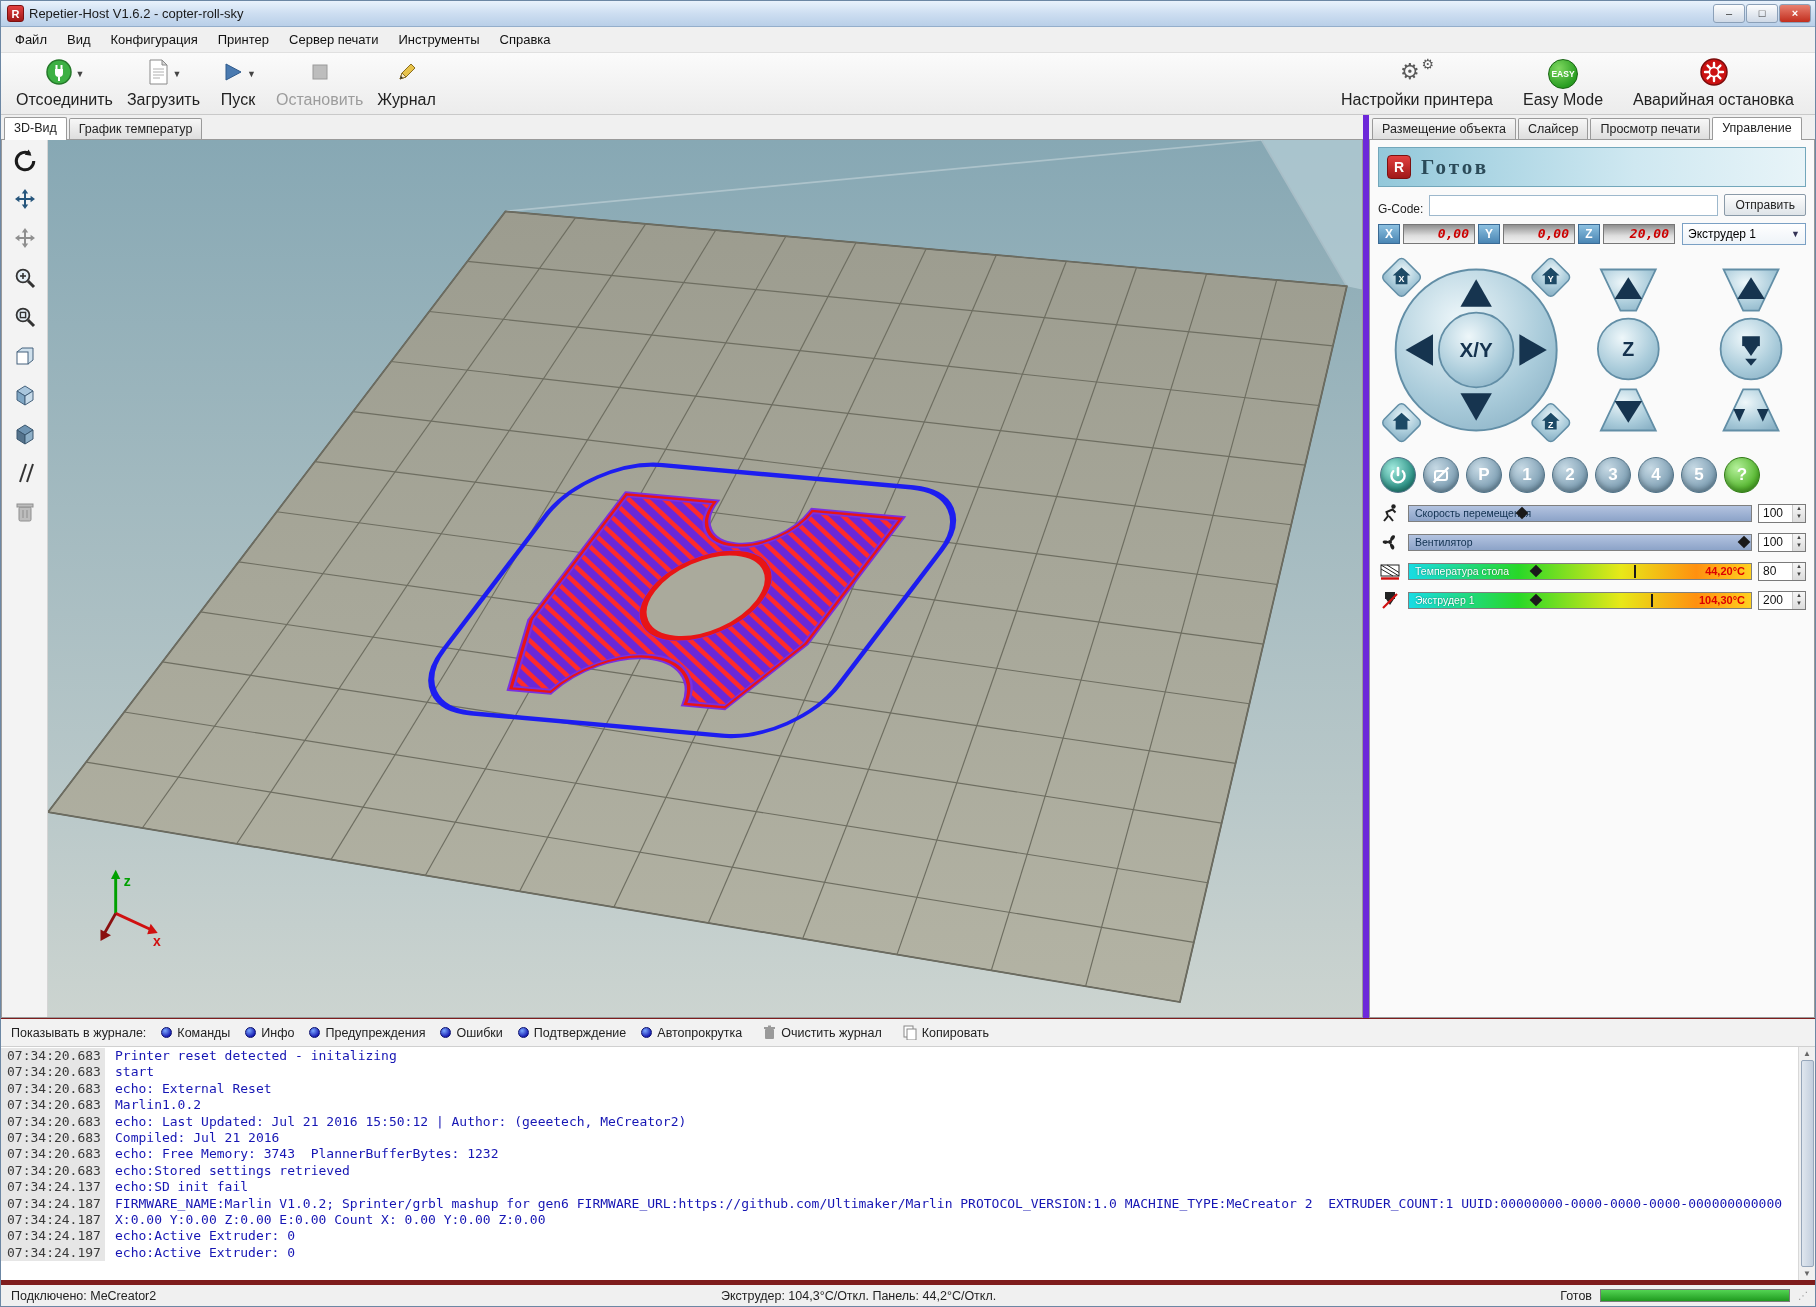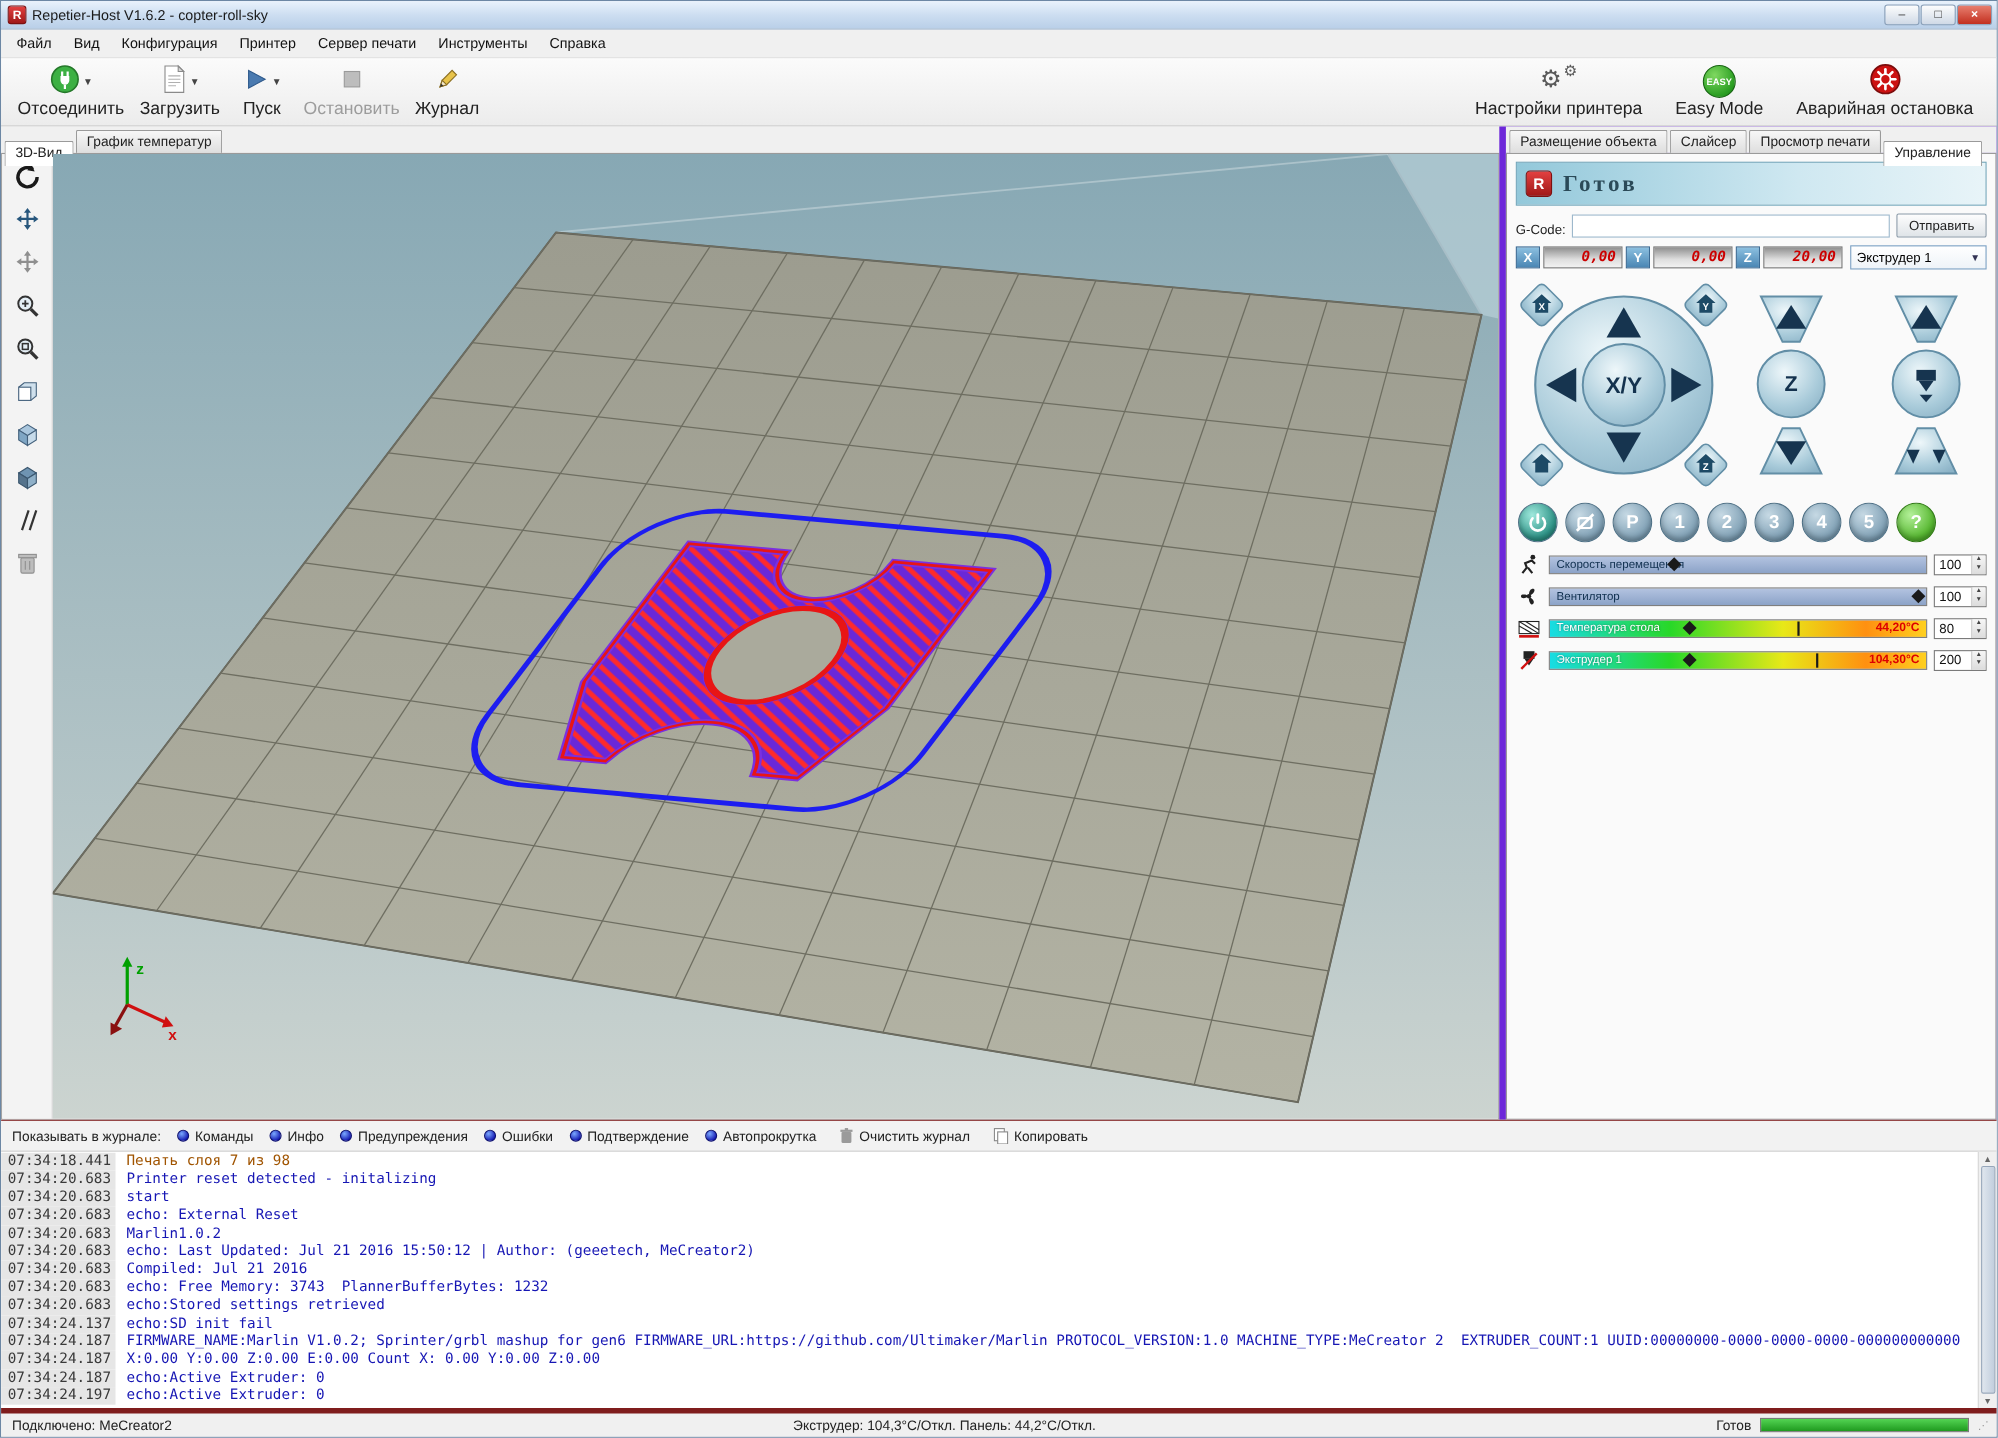--- a/index.html
+++ b/index.html
@@ -30,21 +30,21 @@
   .easy-circle{width:30px;height:30px;border-radius:50%;background:radial-gradient(circle at 35% 30%,#7fd860,#2a9e22 70%,#1c7a16);border:1px solid #176512;color:#fff;font-size:8.5px;font-weight:bold;display:flex;align-items:center;justify-content:center;}
   .gear-wrap{position:relative;width:34px;height:30px;}
   .gear-big{position:absolute;left:0;top:2px;font-size:22px;color:#5a5a5a;line-height:1;}
   .gear-small{position:absolute;right:0;top:-2px;font-size:14px;color:#5a5a5a;line-height:1;}
 
   
   .main{flex:1;min-height:0;display:flex;}
   .left-col{flex:1;min-width:0;display:flex;flex-direction:column;}
   .tabs-row{height:24px;display:flex;align-items:flex-end;padding-left:3px;background:#f0f0f0;flex:none;}
   .tab{padding:3px 9px 3px;font-size:12.5px;color:#222;border:1px solid #9a9a9a;border-bottom:none;background:linear-gradient(#f7f7f7,#dedede);border-radius:2px 2px 0 0;margin-right:2px;white-space:nowrap;}
-  .tab.active{background:#fff;position:relative;top:12px;padding-bottom:5px;font-weight:normal;}
+  .tab.active{background:#fff;position:relative;top:1px;padding-bottom:5px;font-weight:normal;}
   .view-body{flex:1;min-height:0;display:flex;border:1px solid #9a9a9a;background:#fff;}
   .toolcol{width:46px;background:#f3f3f3;border-right:1px solid #d4d4d4;display:flex;flex-direction:column;align-items:center;padding-top:6px;gap:9px;flex:none;}
   .tool-ic{width:32px;height:30px;display:flex;align-items:center;justify-content:center;border-radius:3px;}
   .canvas3d{flex:1;min-width:0;position:relative;}
   .canvas3d svg{position:absolute;inset:0;width:100%;height:100%;}
 
   
   .right-col{width:452px;flex:none;display:flex;flex-direction:column;background:#6d28d9;padding-left:6px;}
   .panel{flex:1;min-height:0;border:1px solid #9a9a9a;background:#fafafa;display:flex;flex-direction:column;gap:7px;padding:7px 8px;overflow:hidden;}
   .status-head{height:40px;flex:none;display:flex;align-items:center;gap:10px;background:linear-gradient(90deg,#93c8da,#cfe8f1 60%,#e8f4f8);border:1px solid #73a7bb;padding:0 8px;}
@@ -625,24 +625,20 @@
         <svg width="14" height="15" viewBox="0 0 14 15">
             <rect x="1" y="1" width="9" height="11" fill="#fff" stroke="#888"></rect>
             <rect x="4" y="4" width="9" height="11" fill="#fff" stroke="#888"></rect>
           </svg>
         <span>Копировать</span>
       </span>
     </div>
     <div class="log-body">
       <div class="log-lines">
 
-          <div class="log-row">
-            <span class="log-time">07:34:18.441</span>
-            <span class="log-text" style="color: rgb(160, 84, 0);">Печать слоя 7 из 98</span>
-          </div>
 
           <div class="log-row">
             <span class="log-time">07:34:20.683</span>
             <span class="log-text" style="color: rgb(22, 22, 180);">Printer reset detected - initalizing</span>
           </div>
 
           <div class="log-row">
             <span class="log-time">07:34:20.683</span>
             <span class="log-text" style="color: rgb(22, 22, 180);">start</span>
           </div>

